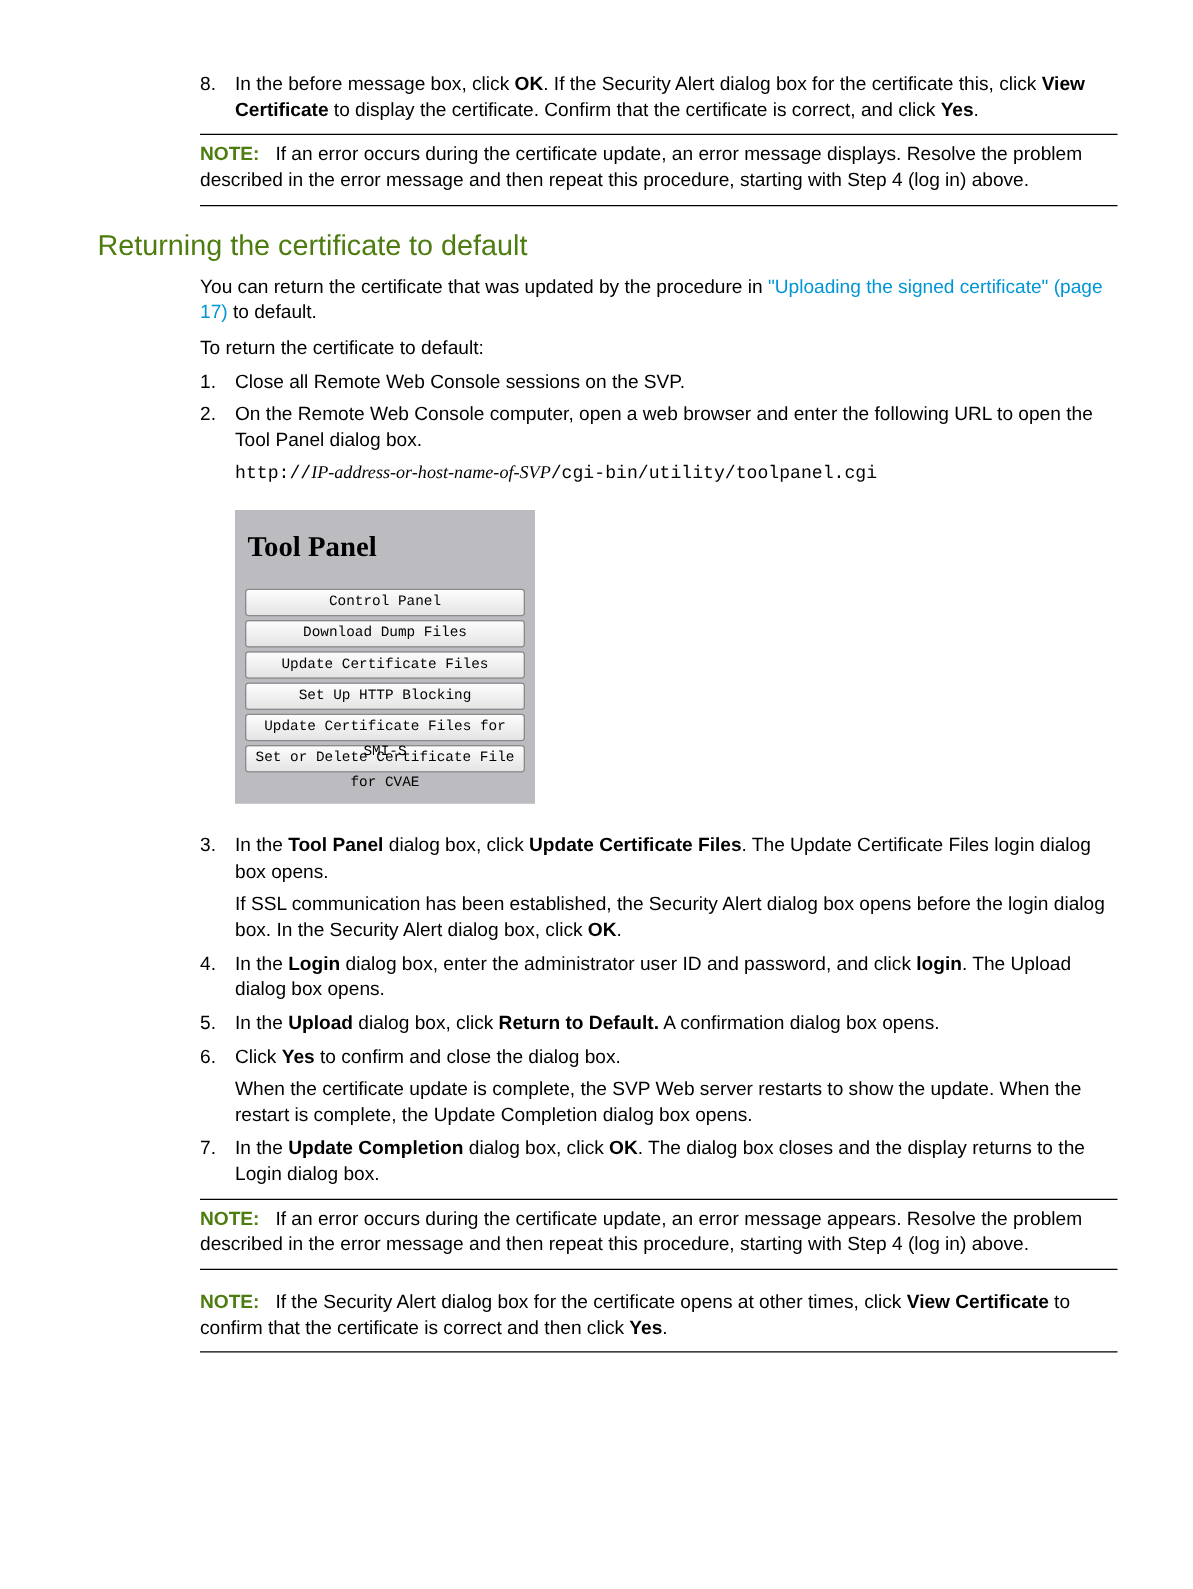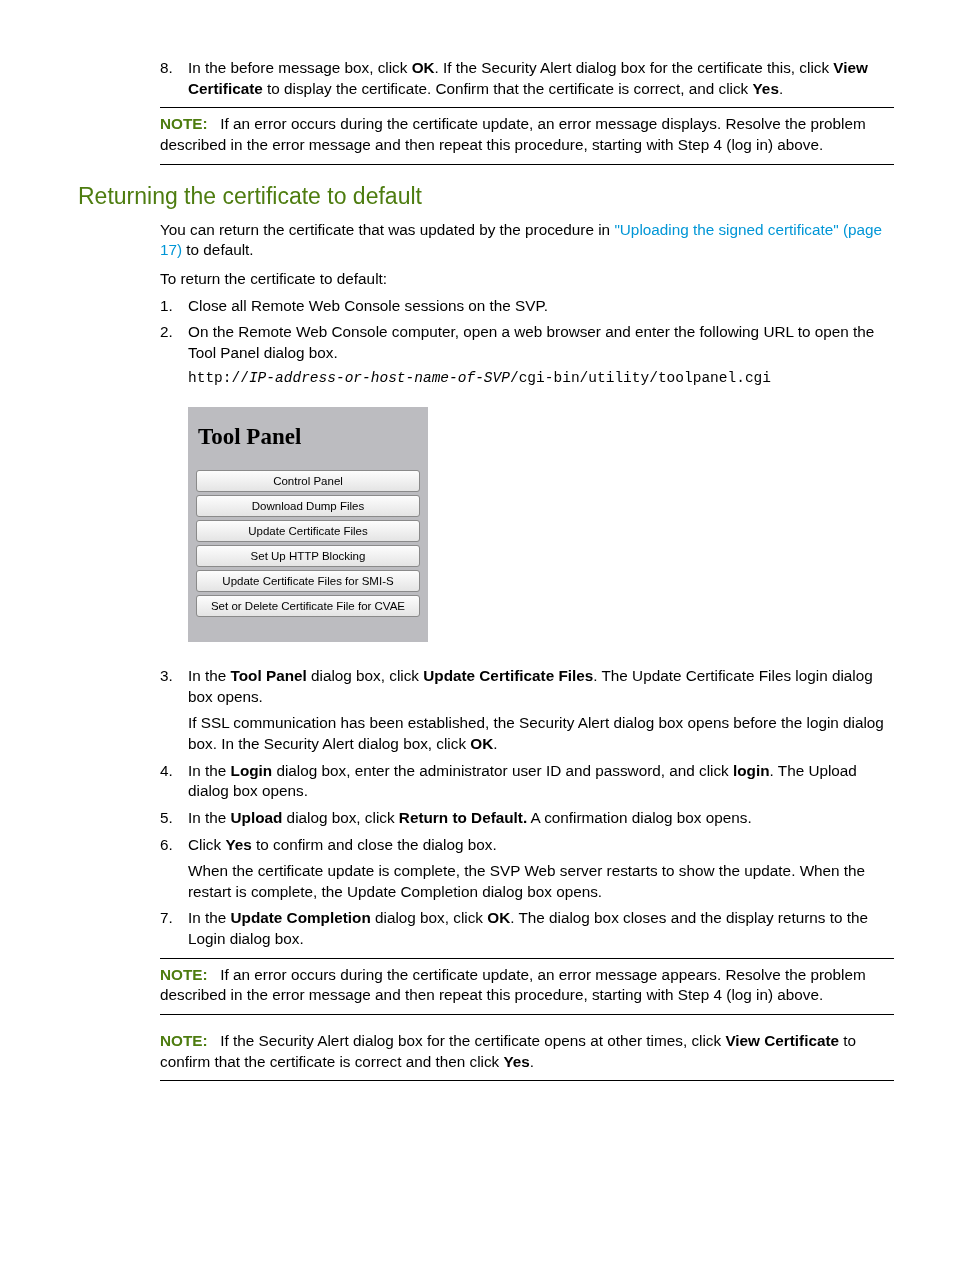--- a/index.html
+++ b/index.html
@@ -41,21 +41,21 @@
     color: #4d7c0f;
     margin: 16px 0 8px 0;
   }
   a.link { color: #0096d6; text-decoration: none; }
   .code {
     font-family: "Courier New", monospace;
     font-size: 14.5px;
     margin-top:6px;
     white-space: nowrap;
   }
-  .code .italic { font-style: italic; }
+  .code .italic { font-style: italic; font-family: Liberation Serif, serif; }
 
   .tool-panel-wrap { margin: 18px 0 18px 0; }
   .tool-panel {
     width: 240px;
     background: #bcbcc0;
     padding: 10px 8px 22px 8px;
     box-sizing: border-box;
   }
   .tool-panel-title {
     font-family: "Times New Roman", serif;
@@ -64,21 +64,21 @@
     color: #000;
     margin: 4px 0 18px 2px;
   }
   .tp-btn {
     display:block;
     width: 100%;
     height: 22px;
     line-height: 20px;
     text-align: center;
     font-size: 11.5px;
-    font-family: Liberation Sans, sans-serif;
+    font-family: Liberation Mono, monospace;
     color:#000;
     background: linear-gradient(#fdfdfd, #e4e4e4);
     border: 1px solid #8a8a8a;
     border-radius: 3px;
     margin-bottom: 3px;
     box-sizing: border-box;
   }
 </style>
 </head>
 <body>

